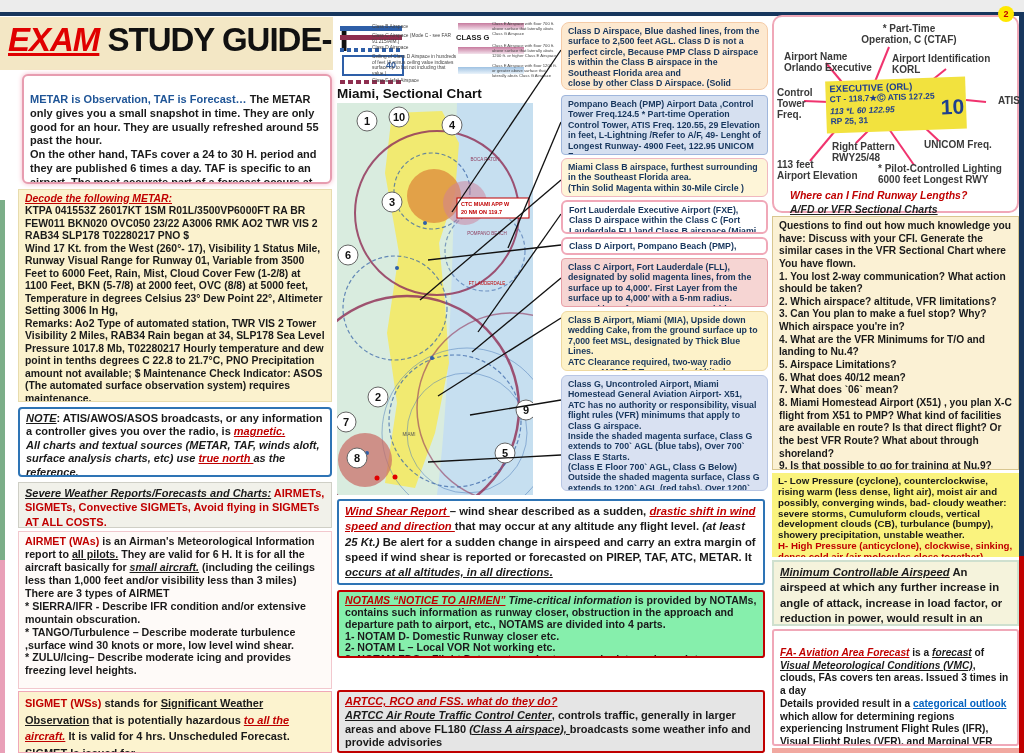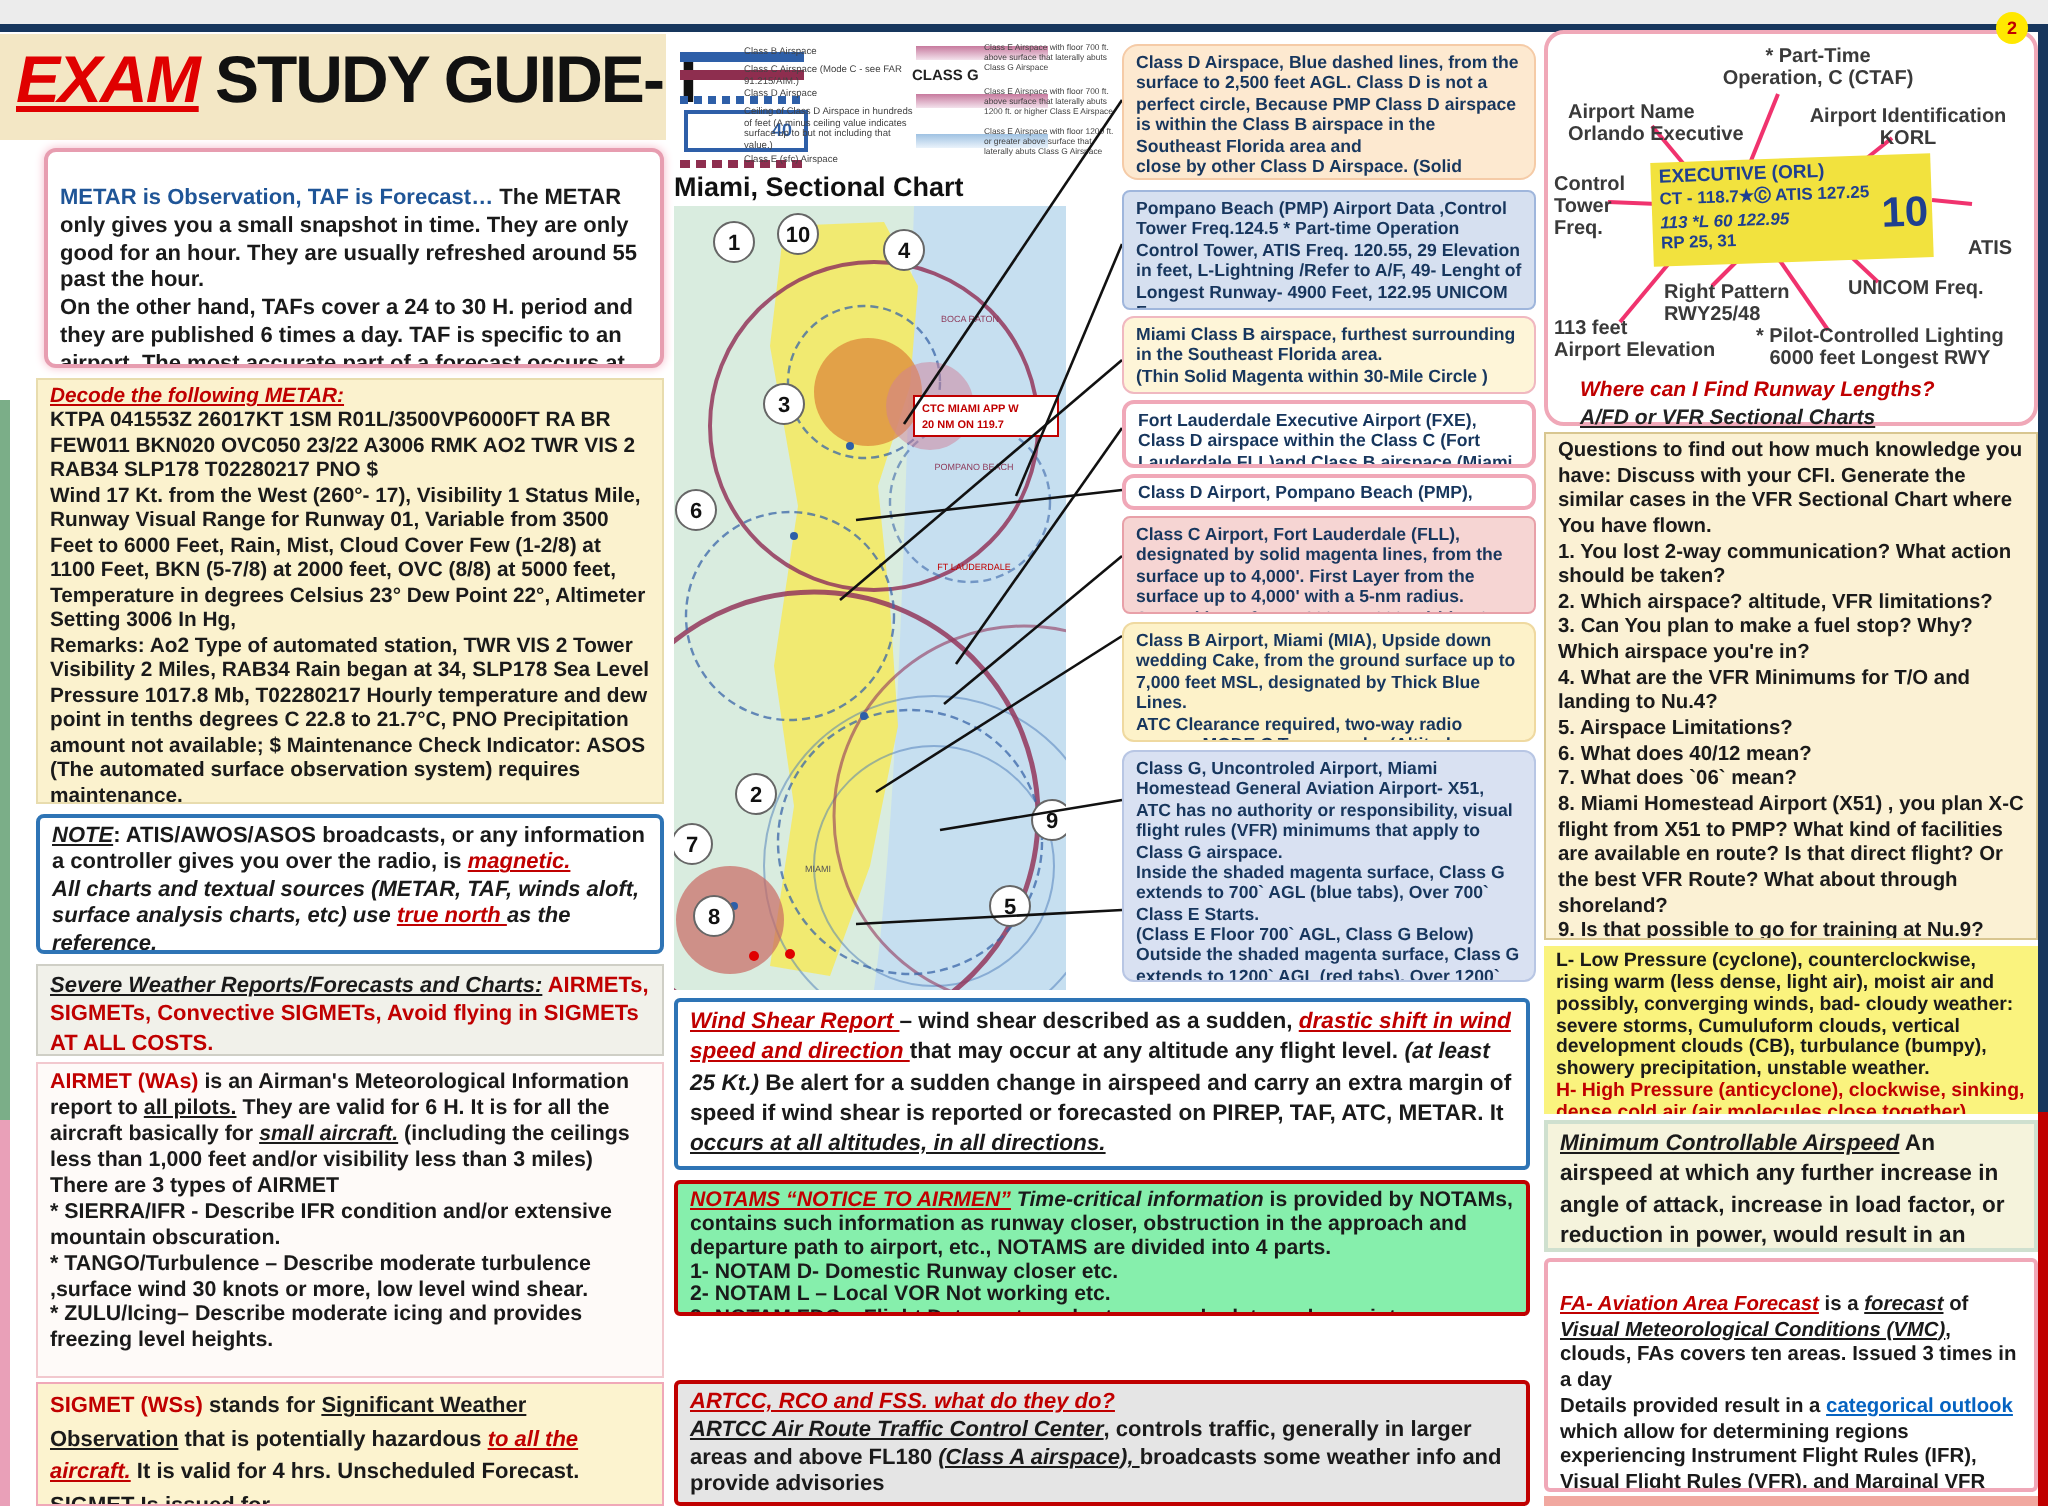--- a/index.html
+++ b/index.html
@@ -211,32 +211,32 @@
       <div class="b" style="font-size:9.5px;color:#1F3F8F;">EXECUTIVE (ORL)</div>
       <div class="b" style="font-size:8.5px;color:#1F3F8F;">CT - 118.7★Ⓒ ATIS 127.25</div>
       <div class="b i" style="font-size:8.5px;color:#1F3F8F;">113 *L 60 122.95</div>
       <div class="b" style="font-size:8.5px;color:#1F3F8F;">RP 25, 31</div>
       <div class="b" style="position:absolute;right:2px;top:18px;font-size:21px;color:#1F3F8F;">10</div>
     </div>
     <div class="lbl" style="left:70px;top:6px;width:130px;text-align:center;">* Part-Time
 Operation, C (CTAF)</div>
     <div class="lbl" style="left:10px;top:34px;">Airport Name
 Orlando Executive</div>
-    <div class="lbl" style="left:118px;top:36px;width:124px;text-align:center;">Airport Identification
+    <div class="lbl" style="left:118px;top:36px;width:124px;text-align:left;">Airport Identification
 KORL</div>
     <div class="lbl" style="left:3px;top:70px;">Control
 Tower
 Freq.</div>
-    <div class="lbl" style="left:210px;top:78px;margin-top:24px;">ATIS</div>
+    <div class="lbl" style="left:224px;top:78px;">ATIS</div>
     <div class="lbl" style="left:58px;top:124px;">Right Pattern
 RWY25/48</div>
     <div class="lbl" style="left:150px;top:122px;">UNICOM Freq.</div>
     <div class="lbl" style="left:3px;top:142px;">113 feet
 Airport Elevation</div>
-    <div class="lbl" style="left:104px;top:146px;text-align:center;">* Pilot-Controlled Lighting
+    <div class="lbl" style="left:104px;top:146px;">* Pilot-Controlled Lighting
 6000 feet Longest RWY</div>
     <div class="abs red b i" style="left:16px;top:172px;font-size:10.5px;">Where can I Find Runway Lengths?</div>
     <div class="abs b i u" style="left:16px;top:186px;font-size:10.5px;color:#222;">A/FD or VFR Sectional Charts</div>
   </div>
   <div class="abs" style="left:998px;top:6px;width:16px;height:16px;border-radius:50%;background:#FFE800;color:#C00000;font-weight:700;font-size:9px;text-align:center;line-height:16px;z-index:3;"><span>2</span></div>
 
   <div class="box" style="left:772px;top:216px;width:247px;height:254px;background:#FBF1D4;border:1px solid #D8C690;font-size:10.2px;line-height:1.24;z-index:2;">
     <div>Questions to find out how much knowledge you have: Discuss with your CFI. Generate the similar cases in the VFR Sectional Chart where You have flown.</div>
     <div>1. You lost 2-way communication? What action should be taken?</div>
     <div>2. Which airspace? altitude, VFR limitations?</div>

